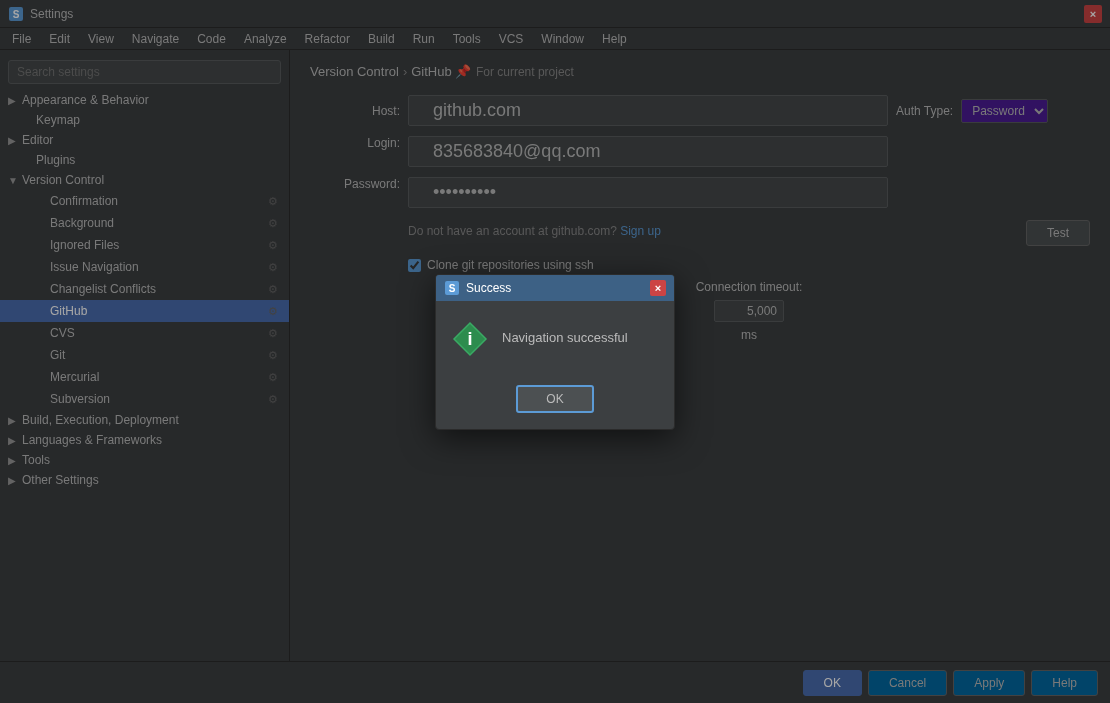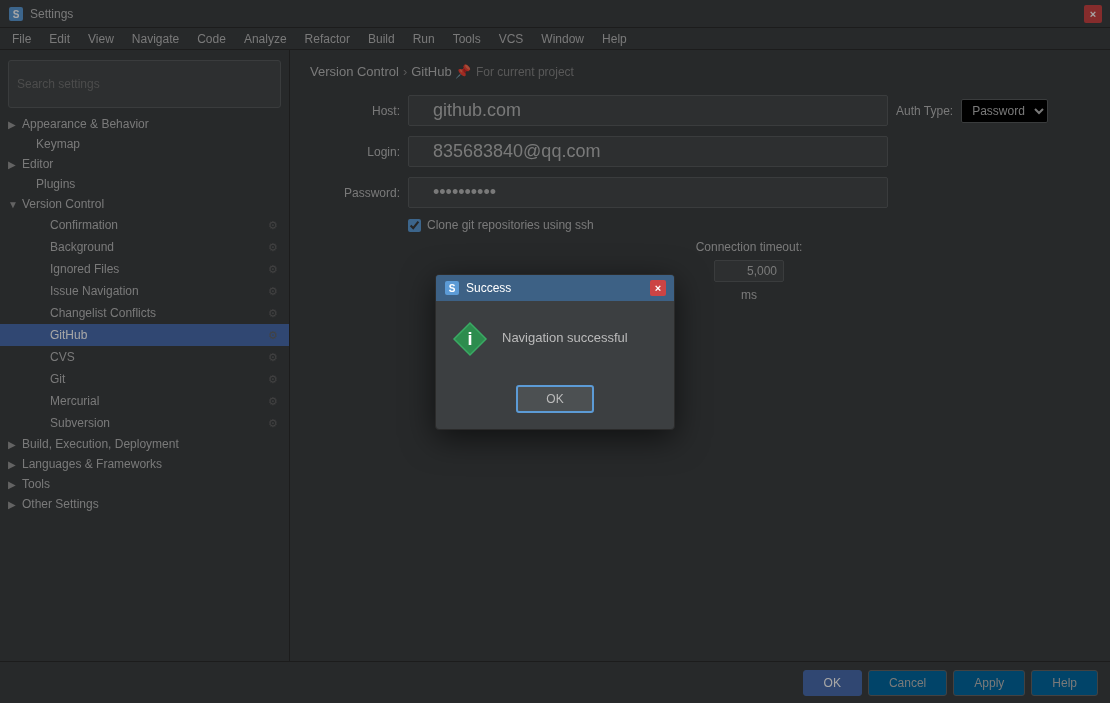--- a/index.html
+++ b/index.html
@@ -85,21 +85,21 @@
       overflow-y: auto;
       flex-shrink: 0;
       padding: 4px 0;
     }
 
     .search-box {
       margin: 6px 8px;
       background: #45494a;
       border: 1px solid #5a5d5e;
       border-radius: 3px;
-      padding: 16px 8px;
+      padding: 4px 8px;
       color: #bbbbbb;
       width: calc(100% - 16px);
       font-size: 12px;
       outline: none;
     }
 
     .tree-item {
       display: flex;
       align-items: center;
       padding: 3px 8px;
@@ -152,21 +152,21 @@
       display: flex;
       align-items: center;
       gap: 4px;
     }
     .breadcrumb .sep { color: #888; }
     .breadcrumb .current { color: #bbbbbb; font-weight: 500; }
     .breadcrumb .for-project { color: #888; font-size: 12px; }
 
     .form-row {
       display: flex;
-      align-items: center;
+      align-items: flex-start;
       margin-bottom: 10px;
       gap: 8px;
     }
     .form-label {
       width: 90px;
       text-align: right;
       color: #bbbbbb;
       font-size: 12px;
       flex-shrink: 0;
     }
@@ -182,21 +182,21 @@
       max-width: 480px;
     }
 
     .auth-type-row {
       display: flex;
       align-items: center;
       gap: 8px;
     }
     .auth-label { color: #bbbbbb; font-size: 12px; }
     .auth-select {
-      background: #000000;
+      background: #4c1d95;
       border: 1px solid #5a5d5e;
       color: #bbbbbb;
       padding: 3px 6px;
       font-size: 12px;
       border-radius: 2px;
       outline: none;
     }
 
     .host-row {
       display: flex;
@@ -540,20 +540,28 @@
     <div class="form-row">
       <span class="form-label">Login:</span>
       <input class="form-input" type="text" value="835683840@qq.com" style="">
     </div>
 
     <div class="form-row">
       <span class="form-label">Password:</span>
       <input class="form-input" type="password" value="••••••••••" style="">
     </div>
 
+    <div style="display:flex; align-items:center; margin-bottom:10px;">
+      <div class="sign-up-row">
+        <span>Do not have an account at github.com?</span>
+        <a href="#">Sign up</a>
+      </div>
+      <div style="flex:1;"></div>
+      <button class="test-button">Test</button>
+    </div>
 
     <div class="checkbox-row">
       <input type="checkbox" checked="" style="">
       <span>Clone git repositories using ssh</span>
     </div>
 
     <div class="timeout-row">
       <span>Connection timeout:</span>
       <input class="timeout-input" type="text" value="5,000" style="">
       <span>ms</span>

